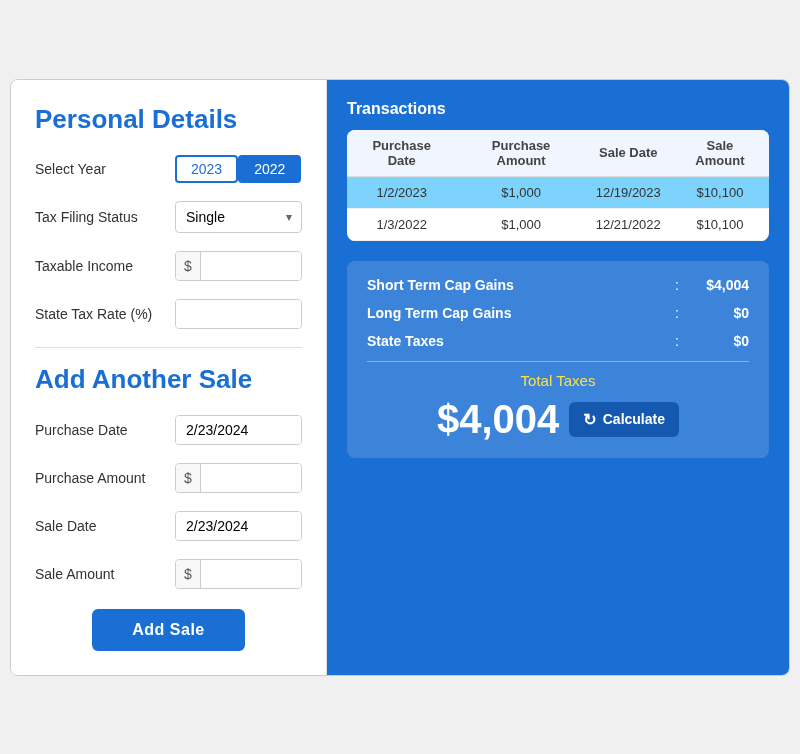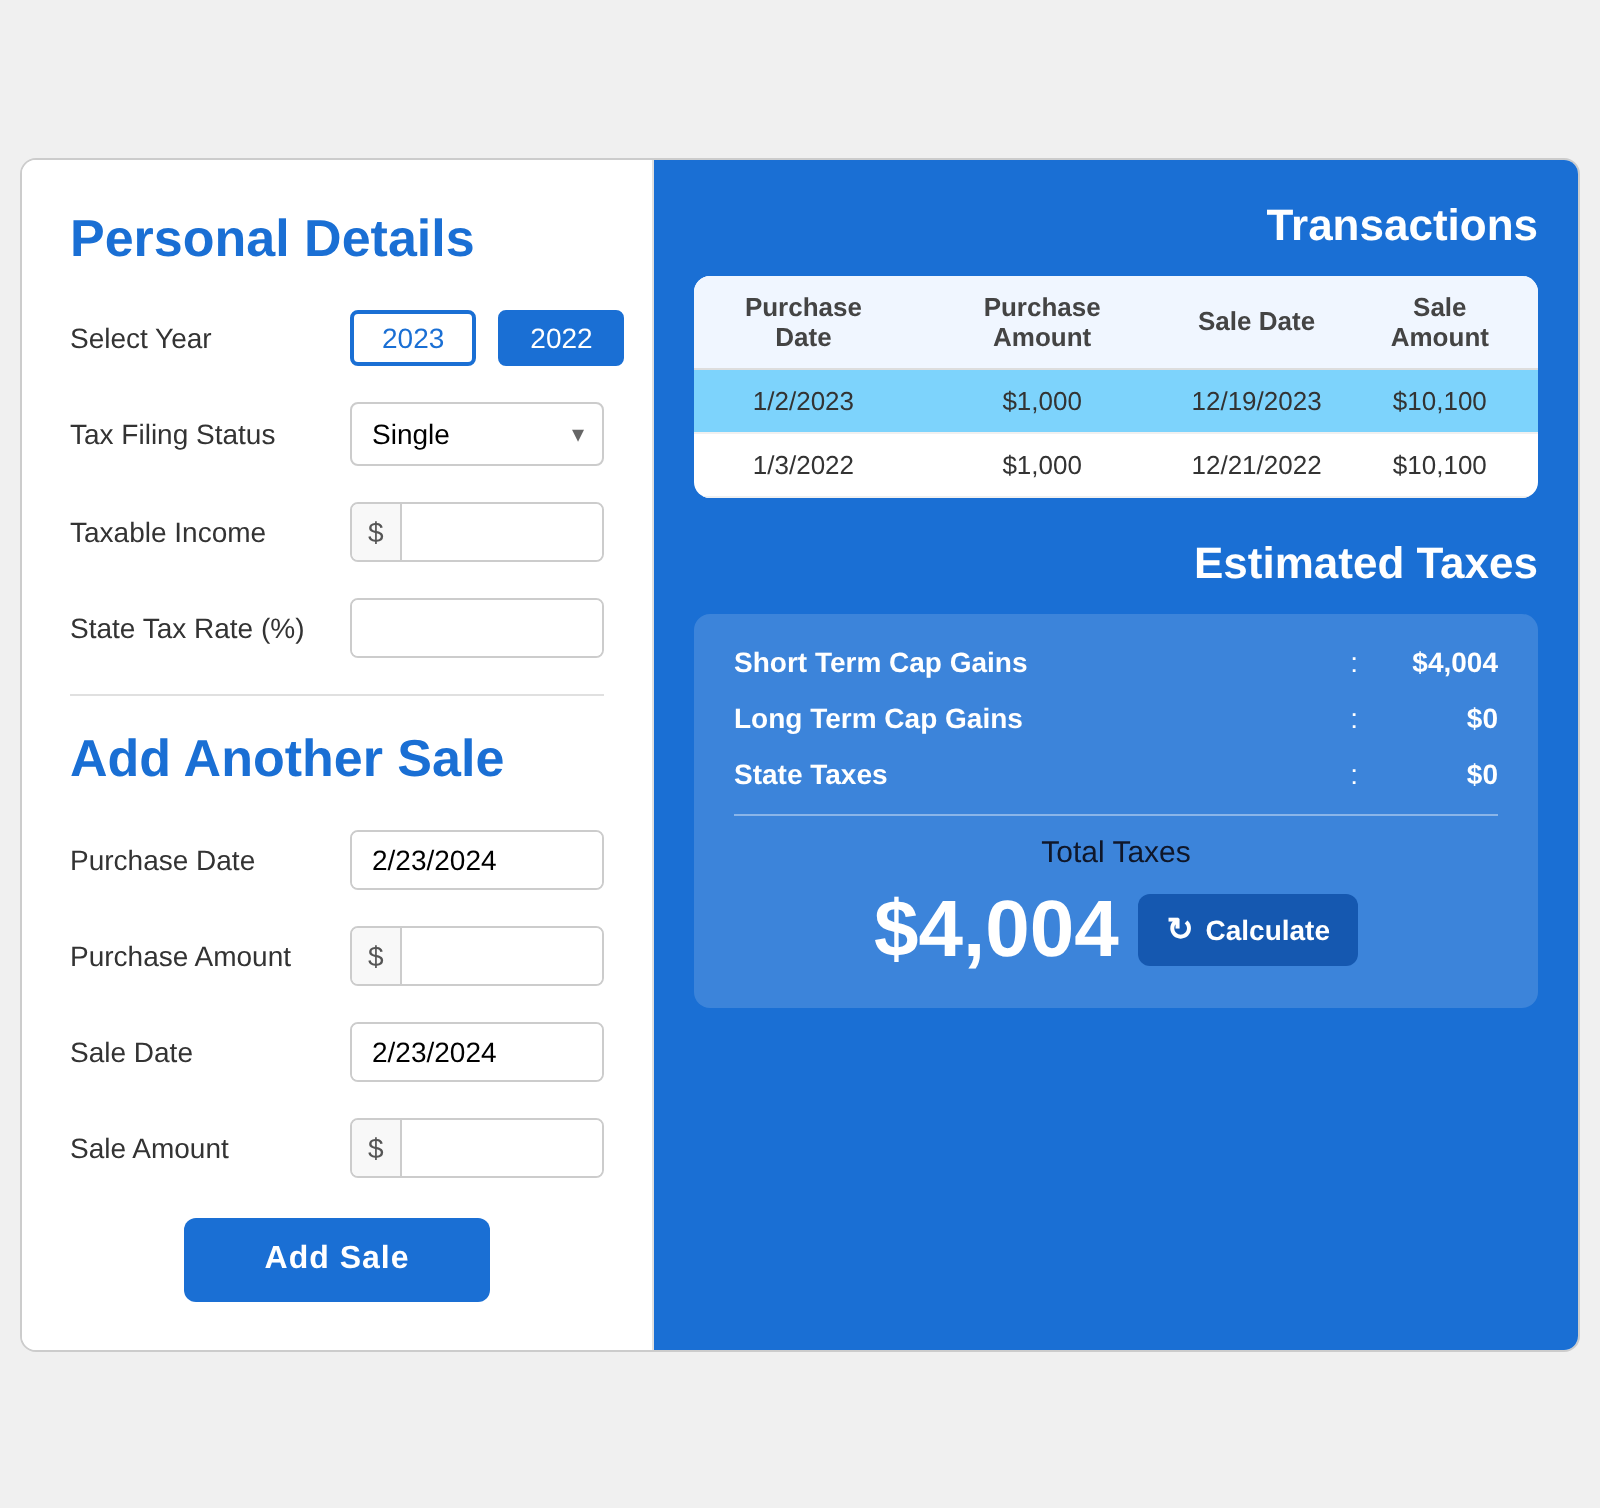--- a/index.html
+++ b/index.html
@@ -38,21 +38,21 @@
       margin-bottom: 18px;
     }
     .form-label {
       width: 140px;
       font-size: 14px;
       color: #333;
       flex-shrink: 0;
     }
     .year-buttons {
       display: flex;
-      gap: 11px;
+      gap: 0;
     }
     .year-btn {
       padding: 4px 14px;
       border: 2px solid #1a6fd4;
       border-radius: 4px;
       background: white;
       color: #1a6fd4;
       font-size: 14px;
       cursor: pointer;
     }
@@ -160,23 +160,23 @@
       flex: 1;
       background: #1a6fd4;
       padding: 20px;
       color: white;
       display: flex;
       flex-direction: column;
       gap: 20px;
     }
     .right-section-title {
       color: white;
-      font-size: 22px;
-      font-weight: bold;
-      text-align: right;
+      font-size: 16px;
+      font-weight: bold;
+      text-align: left;
       margin-bottom: 12px;
     }
     .transactions-table-container {
       background: white;
       border-radius: 8px;
       overflow: hidden;
       padding: 0;
     }
     .transactions-table {
       width: 100%;
@@ -226,21 +226,21 @@
       min-width: 60px;
       text-align: right;
     }
     .estimated-divider {
       border: none;
       border-top: 1px solid rgba(255,255,255,0.4);
       margin: 8px 0 10px 0;
     }
     .total-label {
       text-align: center;
-      color: #0f172a;
+      color: #fde047;
       font-size: 15px;
       margin-bottom: 8px;
     }
     .total-amount-row {
       display: flex;
       align-items: center;
       justify-content: center;
       gap: 10px;
     }
     .total-amount {
@@ -375,21 +375,20 @@
       <td>$1,000</td>
       <td>12/21/2022</td>
       <td>$10,100</td>
     </tr>
             </tbody>
         </table>
       </div>
     </div>
 
     <div>
-      <div class="right-section-title">Estimated Taxes</div>
       <div class="estimated-taxes-box">
         <div id="tax-items-container">
             <div class="tax-row">
       <span class="tax-label">Short Term Cap Gains</span>
       <span class="tax-colon">:</span>
       <span class="tax-value">$4,004</span>
     </div>
             <div class="tax-row">
       <span class="tax-label">Long Term Cap Gains</span>
       <span class="tax-colon">:</span>

